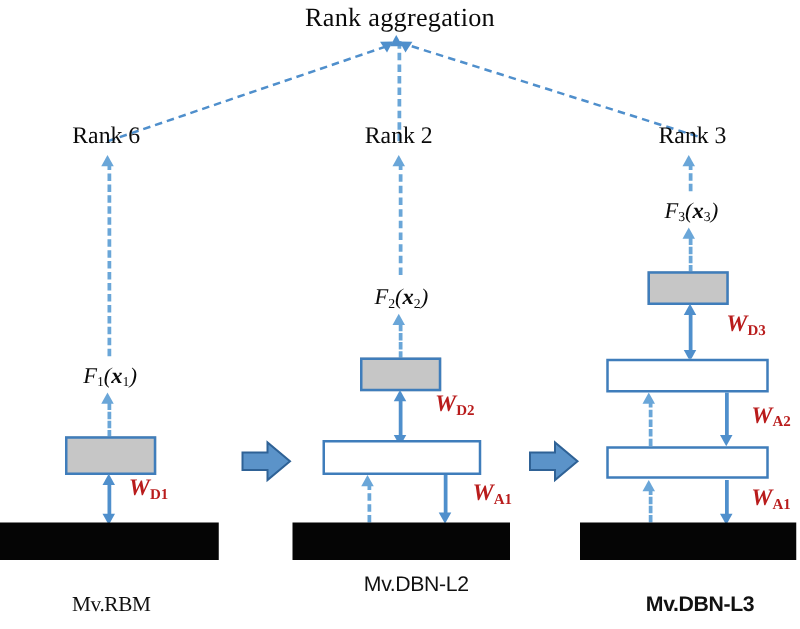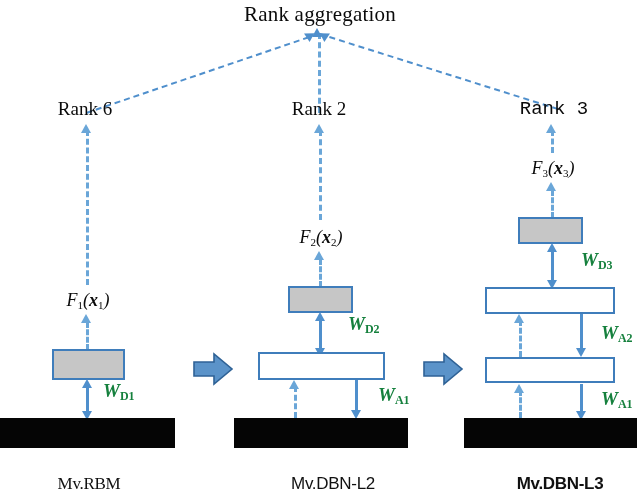--- a/index.html
+++ b/index.html
@@ -33,21 +33,21 @@
     white-space:nowrap;
     font-style:italic;
   }
   .flabel .fn{font-style:italic;}
   .flabel .bx{font-style:italic;font-weight:bold;}
   .flabel sub{font-size:11px;font-style:normal;font-weight:normal;vertical-align:-3px;}
 
   .wlabel{
     font-family:"Liberation Serif", serif;
     font-size:19px;
-    color:#15803d;
+    color:#b91c1c;
     white-space:nowrap;
     font-weight:bold;
     font-style:italic;
   }
   .wlabel sub{
     font-size:12px;
     font-style:normal;
     font-weight:bold;
     vertical-align:-3px;
     letter-spacing:0;
@@ -127,21 +127,21 @@
   <div class="abs diag" style="left:320px;top:33px;width:250px;transform:rotate(17.5deg);"></div>
 
   <div class="abs vline-dashed" style="left:318px;top:33px;height:80px;"></div>
 
   <div class="abs arrowhead-up" style="left:312px;top:28px;"></div>
   <div class="abs arrowhead-up" style="left:303px;top:31px;transform:rotate(-62deg);"></div>
   <div class="abs arrowhead-up" style="left:321px;top:31px;transform:rotate(62deg);"></div>
 
   <div class="abs rank lbl-center" style="left:85px;top:98px;">Rank 6</div>
   <div class="abs rank lbl-center" style="left:319px;top:98px;text-align:center;">Rank 2</div>
-  <div class="abs rank lbl-center" style="left:554px;top:98px;font-family:Liberation Mono, monospace;">Rank 3</div>
+  <div class="abs rank lbl-center" style="left:554px;top:98px;">Rank 3</div>
 
   <div class="abs vline-dashed" style="left:86px;top:130px;height:155px;"></div>
   <div class="abs arrowhead-up-d" style="left:81px;top:124px;"></div>
 
   <div class="abs flabel lbl-center" style="left:88px;top:290px;">
     <span class="fn">F</span><sub>1</sub>(<span class="bx">x</span><sub>1</sub>)
   </div>
 
   <div class="abs vline-dashed" style="left:86px;top:322px;height:28px;"></div>
   <div class="abs arrowhead-up-d" style="left:81px;top:314px;"></div>
@@ -193,21 +193,21 @@
 
   <div class="abs vline-solid" style="left:355px;top:380px;height:32px;"></div>
   <div class="abs arrowhead-down" style="left:350.5px;top:410px;"></div>
 
   <div class="abs wlabel" style="left:378px;top:384px;">
     <span>W</span><sub>A1</sub>
   </div>
 
   <div class="abs blackbar" style="left:234px;top:418px;width:174px;height:30px;"></div>
 
-  <div class="abs modellabel lbl-center" style="left:333px;top:474px;text-align:right;">Mv.DBN-L2</div>
+  <div class="abs modellabel lbl-center" style="left:333px;top:458px;text-align:right;">Mv.DBN-L2</div>
 
   <div class="abs" style="left:422px;top:352px;">
     <svg class="blockarrow" viewBox="0 0 42 34" xmlns="http://www.w3.org/2000/svg">
       <polygon points="2,10 22,10 22,2 40,17 22,32 22,24 2,24" fill="#5b93c9" stroke="#2f6296" stroke-width="1.6" stroke-linejoin="miter"></polygon>
     </svg>
   </div>
 
   <div class="abs vline-dashed" style="left:551px;top:130px;height:23px;"></div>
   <div class="abs arrowhead-up-d" style="left:546px;top:124px;"></div>
 

